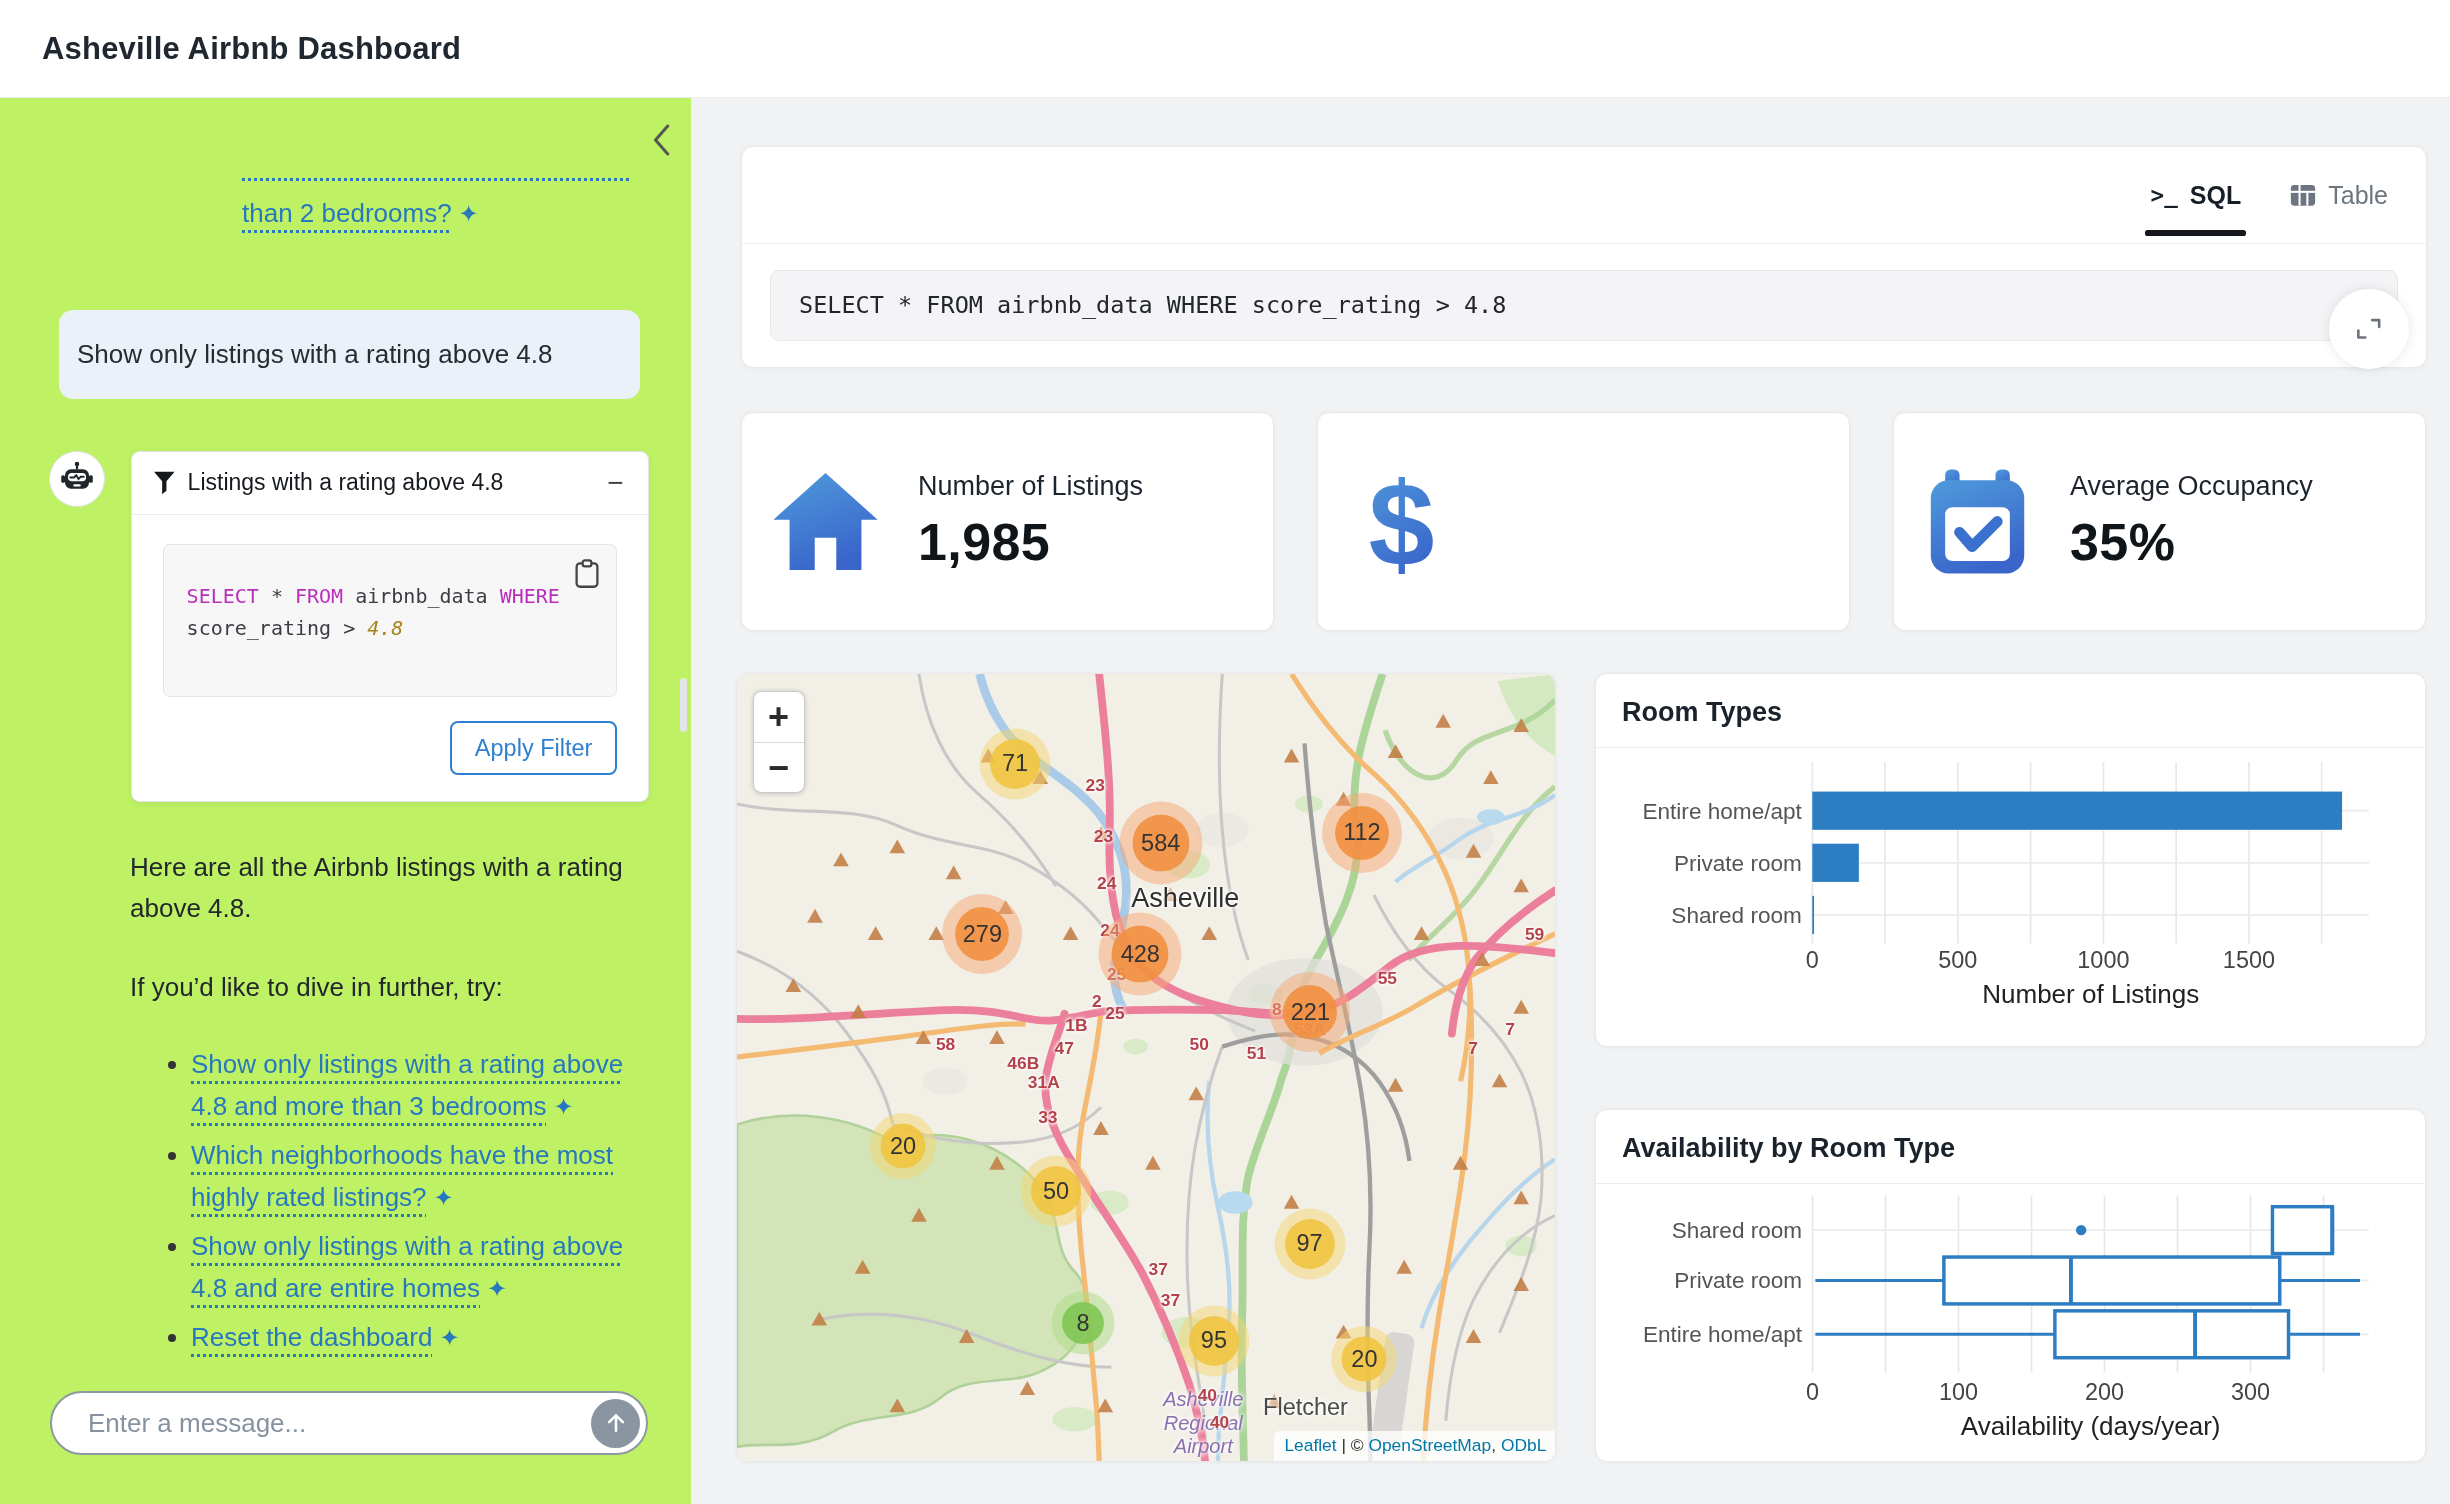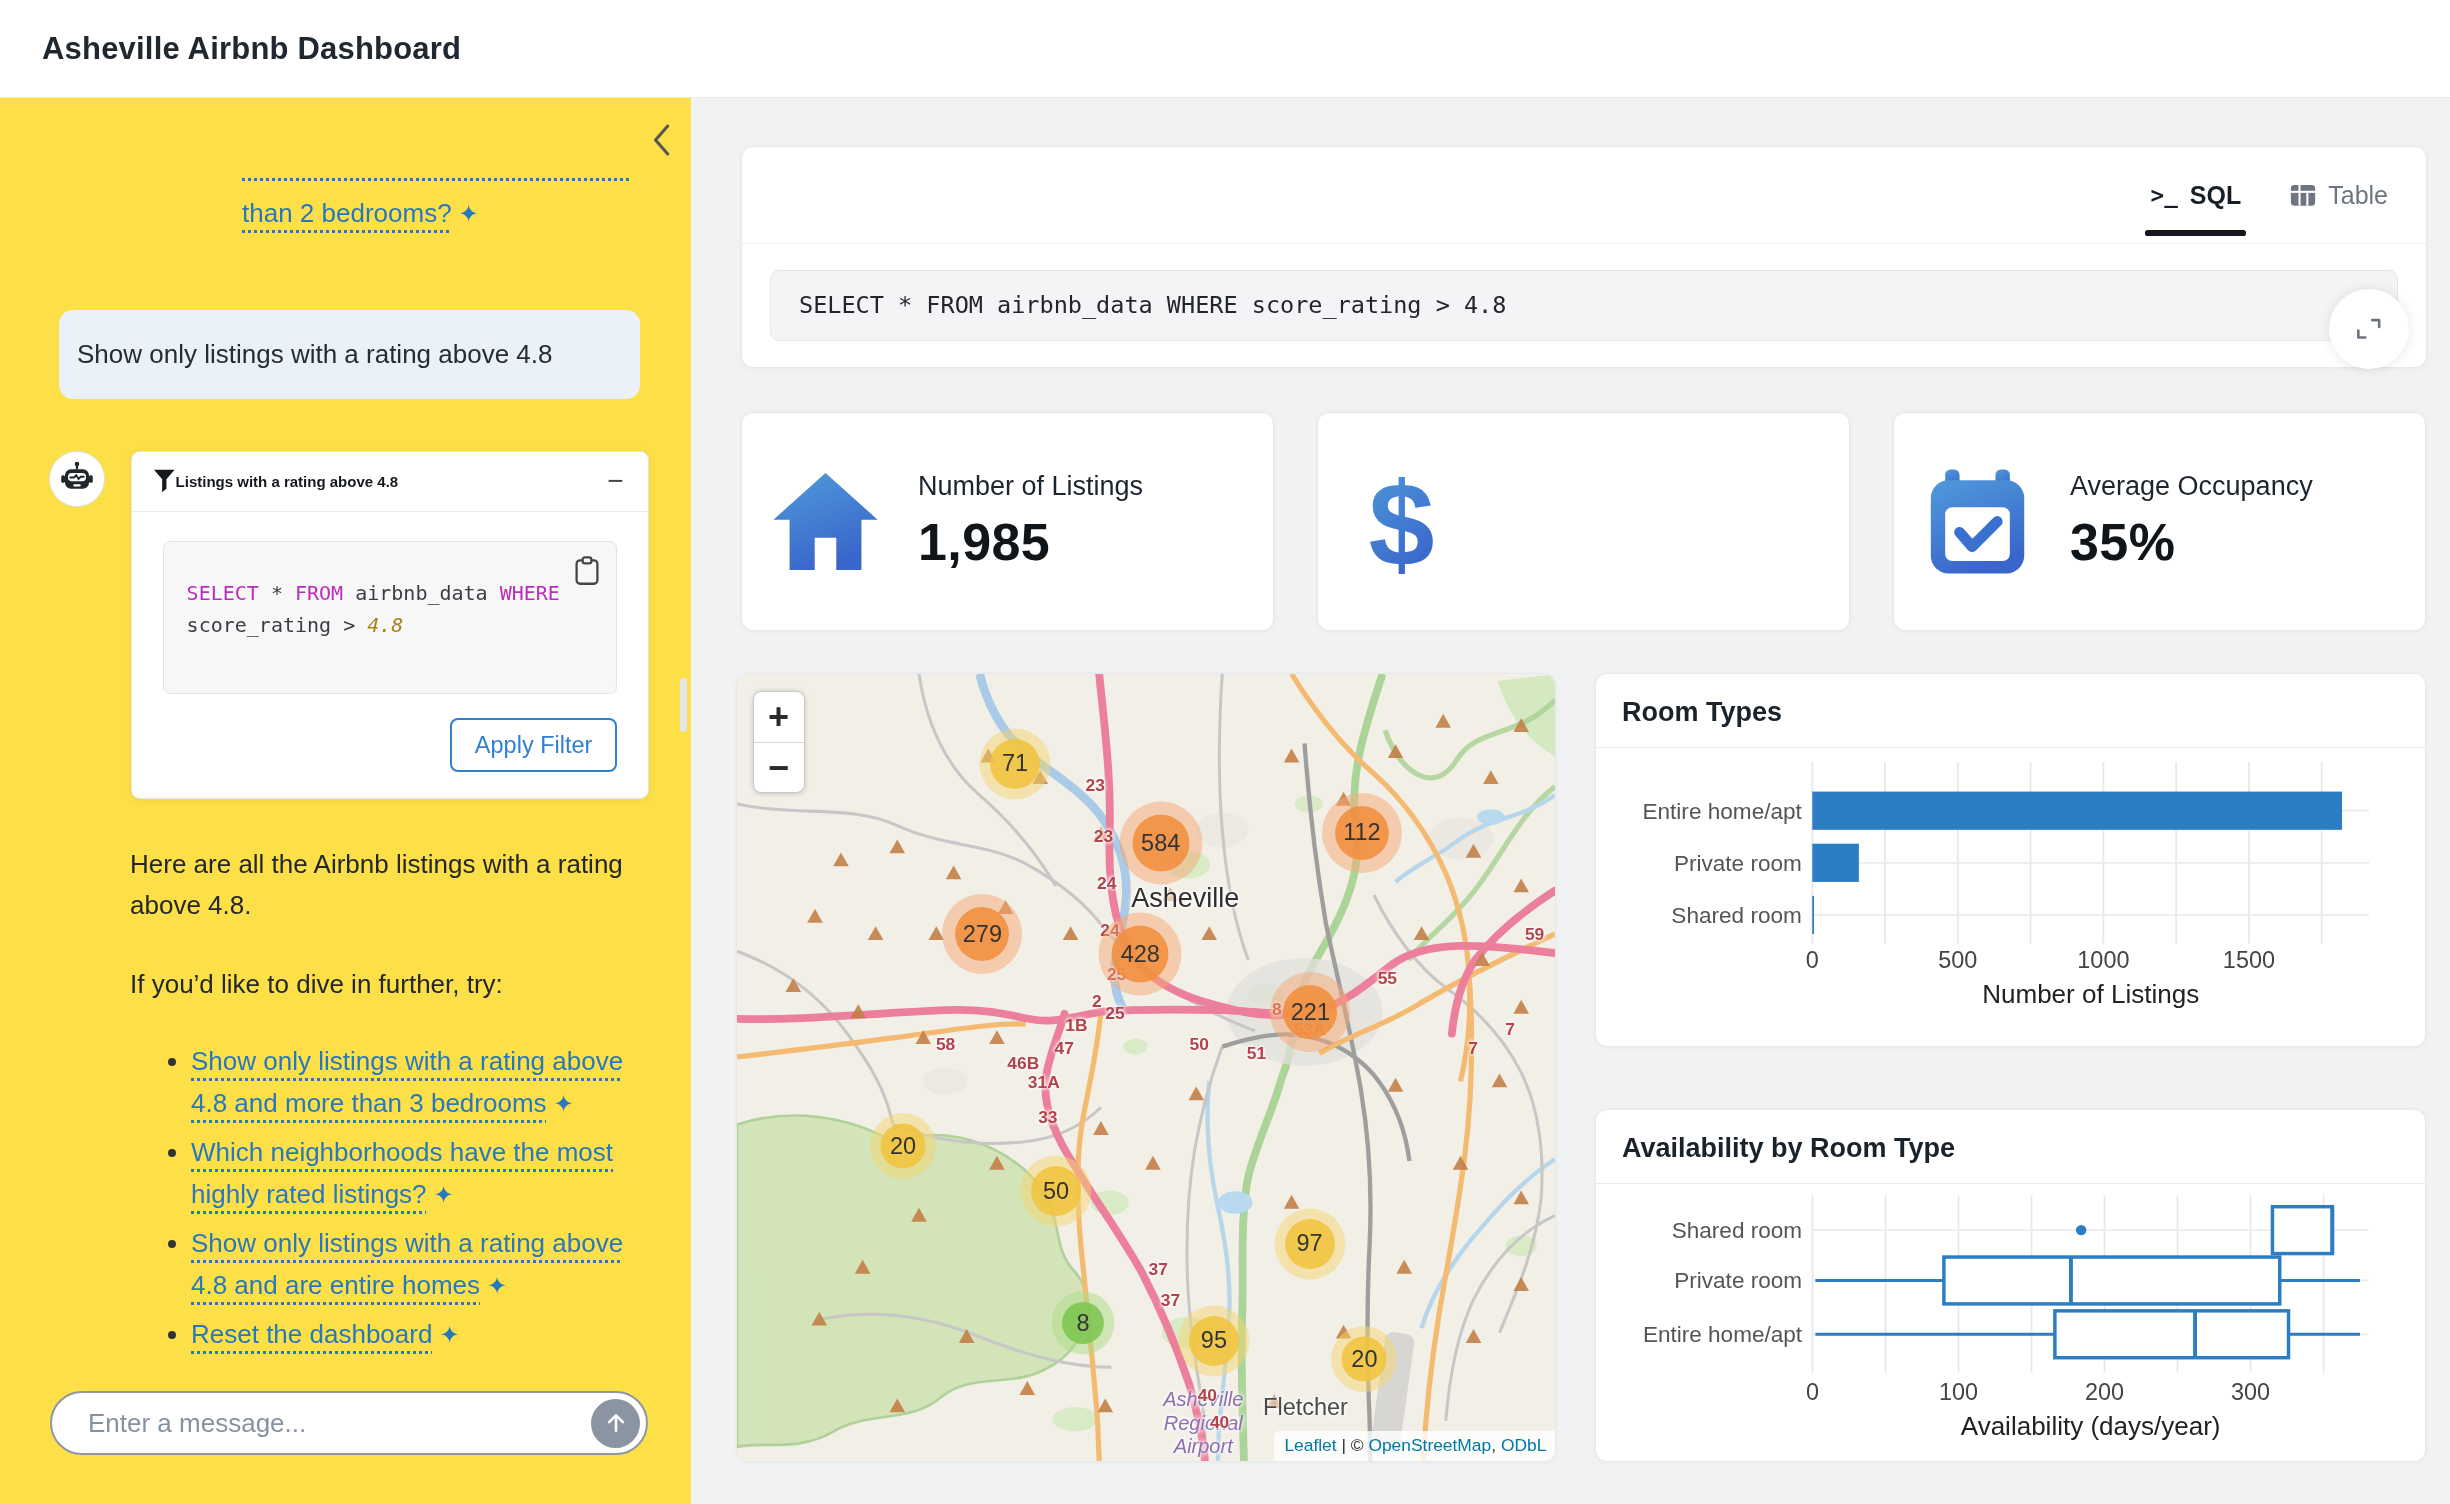--- a/index.html
+++ b/index.html
@@ -6,42 +6,42 @@
   html,body { width:2450px; height:1505px; overflow:hidden; background:#fff;
     font-family:"Liberation Sans", sans-serif; color:#222; }
   .page { position:relative; width:2450px; height:1505px; }
 
   
   .header { position:absolute; left:0; top:0; right:0; height:98px; background:#fff;
     border-bottom:1.7px solid #ebebeb; z-index:8; display:flex; align-items:center; }
   .header .title { margin-left:42px; font-size:31px; font-weight:600; color:#1f2730; letter-spacing:0.2px; }
 
   
-  .sidebar { position:absolute; left:0; top:98px; width:691px; bottom:0; background:#fde047; z-index:4; }
+  .sidebar { position:absolute; left:0; top:98px; width:691px; bottom:0; background:#bef264; z-index:4; }
   .collapse-btn { position:absolute; left:645px; top:21px; width:35px; height:42px; cursor:pointer; z-index:6; }
   .divider-handle { position:absolute; left:680px; top:678px; width:7px; height:54px; background:#e3e5e8; border-radius:4.3px; z-index:7; }
 
   .chat { position:absolute; left:0; top:0; right:8.7px; bottom:113px; overflow:hidden; }
   .cutoff { margin:80px 0 0 242px; width:389px; }
   .dotline { width:387px; border-top:3.5px dotted #2878be; margin-bottom:12px; }
   .chat-link { color:#2878be; font-size:26px; line-height:41px; text-decoration:underline dotted 2.6px;
     text-underline-offset:7.8px; cursor:pointer; }
   .sparkle { color:#2878be; text-decoration:none; display:inline-block; margin-left:7px; font-size:24px; }
 
   .user-bubble { margin:76px 42px 0 59px; background:#eaf1f8; border-radius:14px;
     padding:29px 18px; font-size:26px; color:#272c31; }
 
   .bot-row { display:flex; margin-top:52px; align-items:flex-start; }
   .bot-avatar { margin-left:49px; width:56px; height:56px; border-radius:50%;
     border:1.7px solid #dde3ea; background:#fff; display:flex; align-items:center; justify-content:center; flex:none; }
 
   .filter-card { margin-left:26px; width:518px; background:#fff; border:1.7px solid #e3e4e7;
     border-radius:8.7px; box-shadow:0 1.7px 7px rgba(0,0,0,.06); }
   .fc-head { display:flex; align-items:center; padding:17.4px 21px; }
-  .fc-title { font-size:15px; font-weight:700; color:#15191e; margin-left:0; flex:1; }
+  .fc-title { font-size:23px; font-weight:400; color:#15191e; margin-left:12px; flex:1; }
   .fc-min { font-size:28px; color:#444; line-height:22.6px; cursor:pointer; padding:0 3.5px; }
   .fc-div { border-top:1.7px solid #ededef; }
   .fc-body { padding:29.5px 31px 0 31px; }
   .codebox { position:relative; background:#f7f7f8; border:1.7px solid #e4e4e8; border-radius:7px;
     padding:35px 24px 52px 22.6px; font-family:"DejaVu Sans Mono", monospace; font-size:20px; line-height:32px; color:#3a3d44; }
   .copy-btn { position:absolute; top:14px; right:15.6px; cursor:pointer; }
   .kw { color:#bb2ebb; }
   .num { color:#a9831a;font-style:italic; }
   .fc-actions { padding:24px 31px 26px 31px; display:flex; justify-content:flex-end; }
   .apply-btn { border:2.6px solid #2f80cf; color:#2f80cf; background:#fff; border-radius:7.8px;

